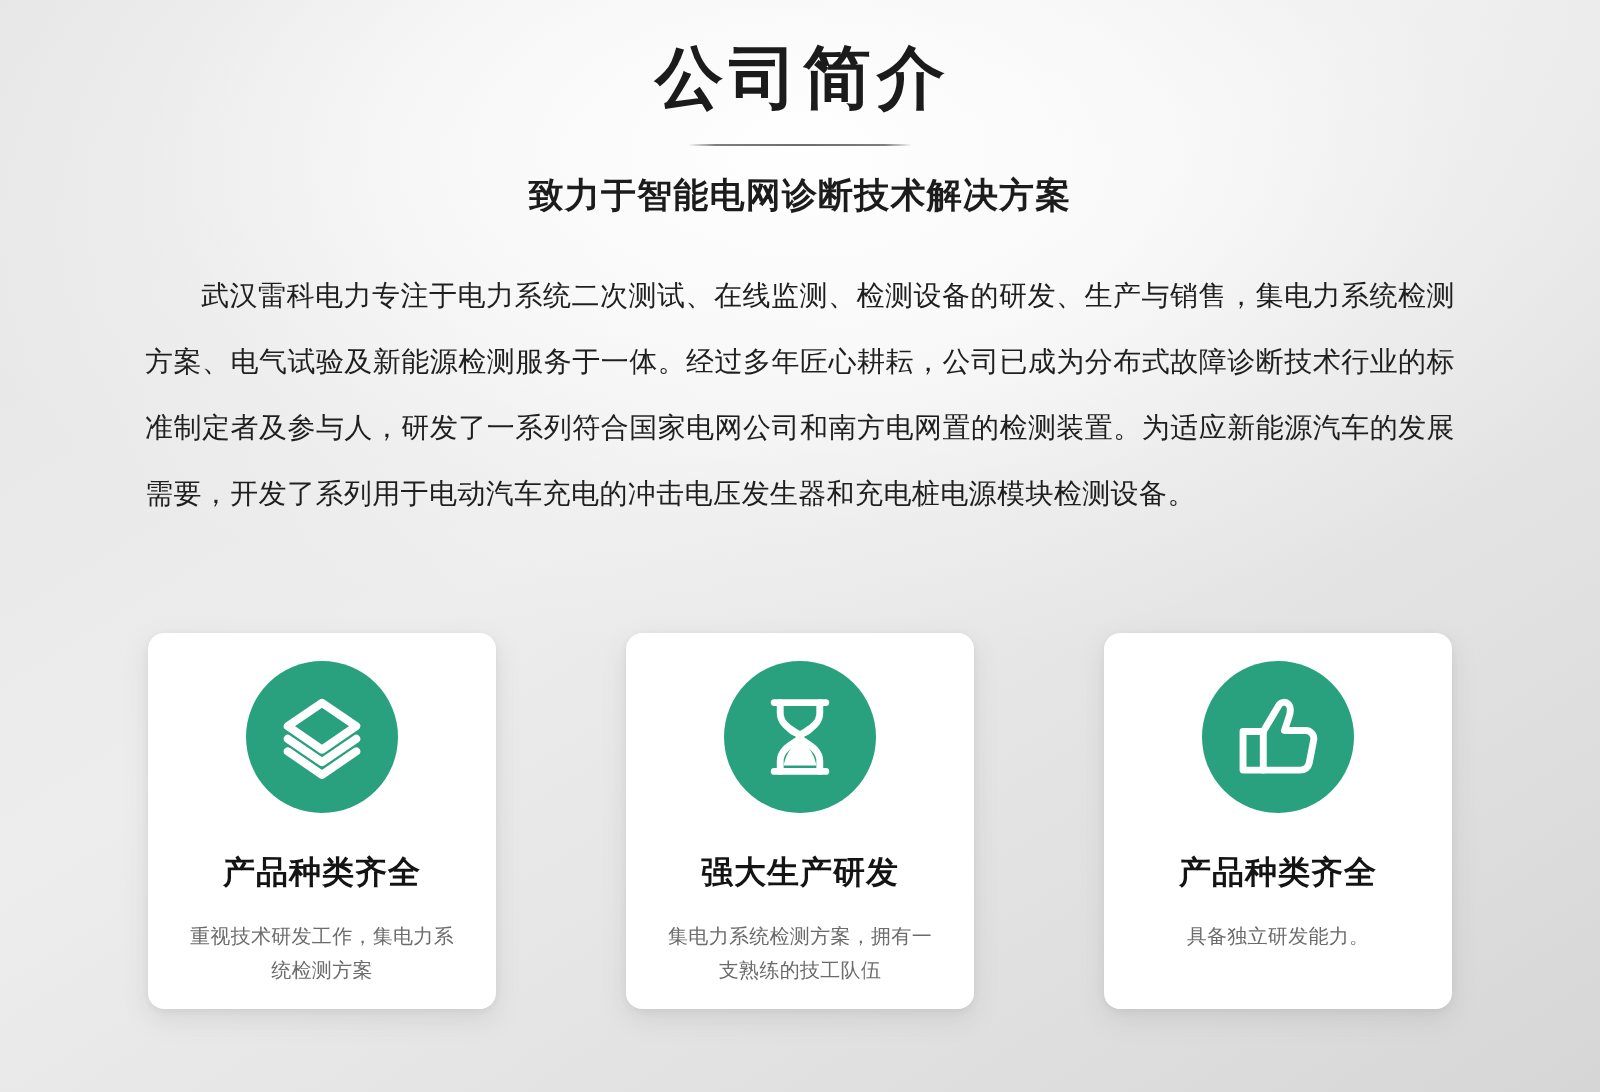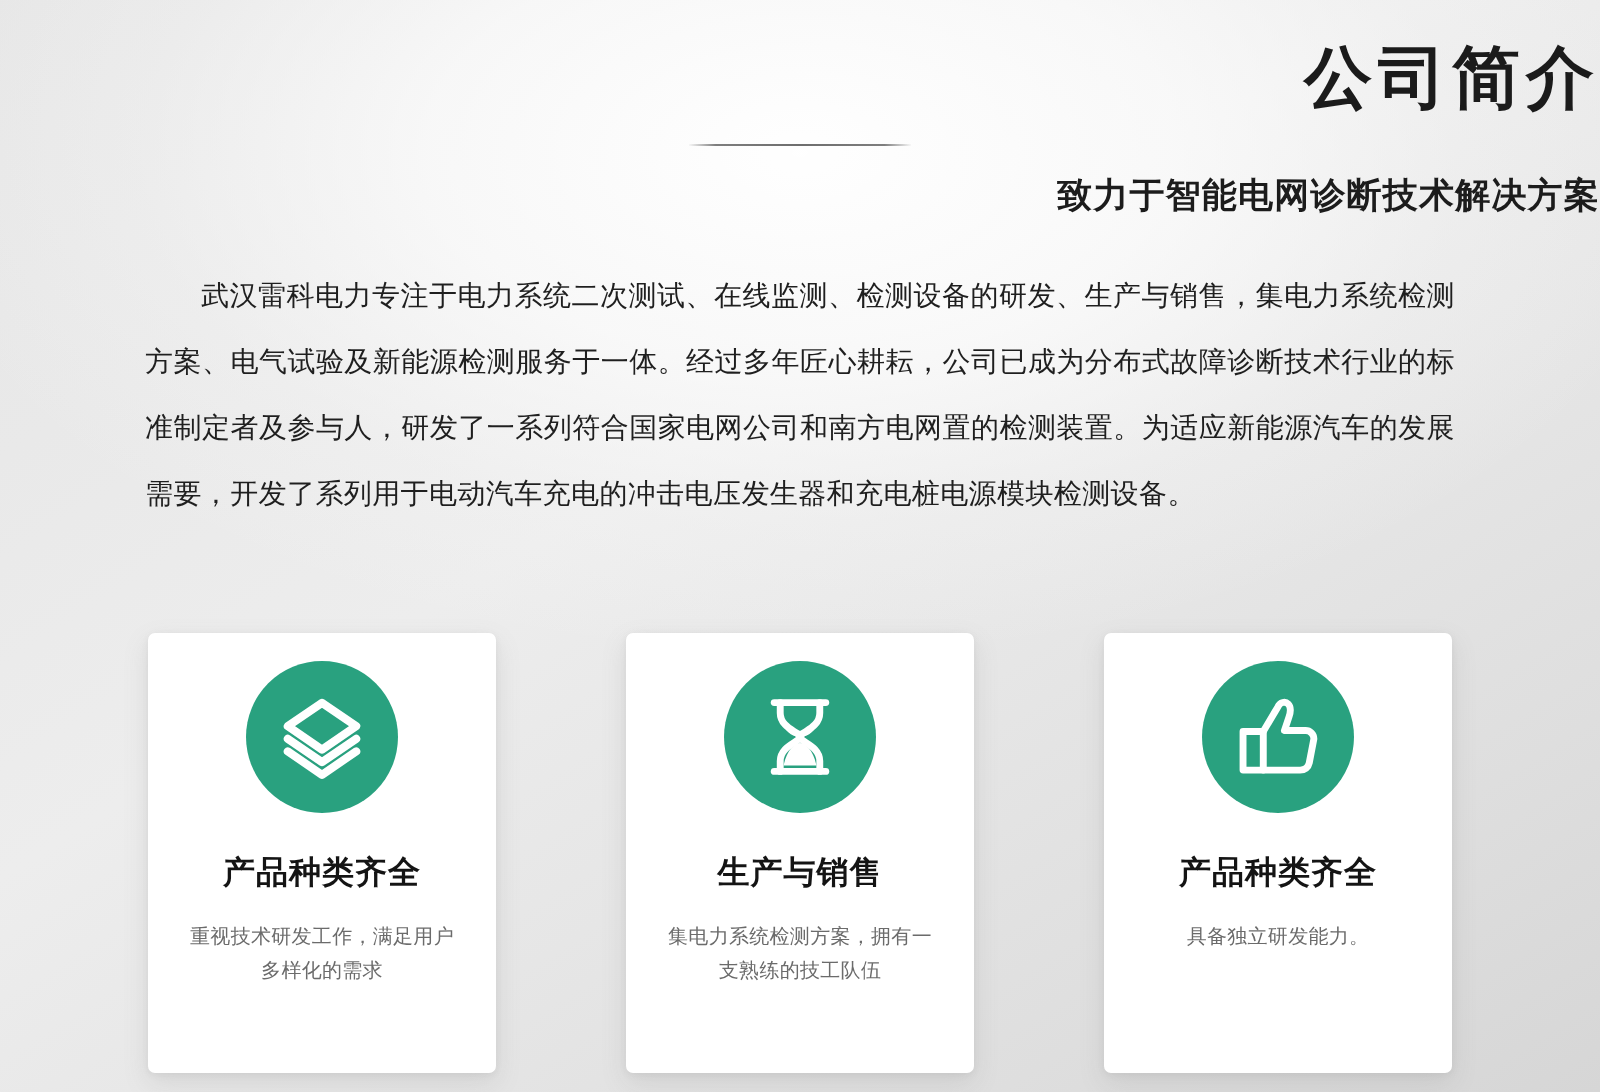--- a/index.html
+++ b/index.html
@@ -21,21 +21,21 @@
     width: 1600px;
     height: 1092px;
     background:
       radial-gradient(ellipse 1100px 620px at 50% 14%, rgba(255,255,255,0.98) 0%, rgba(253,253,253,0.72) 34%, rgba(247,247,247,0.30) 60%, rgba(240,240,240,0.0) 82%),
       linear-gradient(148deg, #e6e6e6 0%, #e9e9e9 22%, #ededed 42%, #e6e6e6 62%, #dedede 82%, #d6d6d6 100%);
     overflow: hidden;
   }
 
   
   #header {
-    text-align: right;
+    text-align: center;
     padding-top: 38px;
   }
 
   #main-title {
     font-size: 68px;
     font-weight: 700;
     color: #1b1b1b;
     letter-spacing: 6px;
     line-height: 1.15;
     text-indent: 6px;
@@ -75,23 +75,23 @@
     left: 0;
     top: 633px;
     width: 1600px;
     display: flex;
     justify-content: center;
     gap: 130px;
   }
 
   .card {
     width: 348px;
-    height: 440px;
+    height: 376px;
     background: #ffffff;
-    border-radius: 7px;
+    border-radius: 16px;
     box-shadow: 0 10px 26px rgba(120,120,120,0.16), 0 2px 6px rgba(120,120,120,0.10);
     display: flex;
     flex-direction: column;
     align-items: center;
     padding-top: 28px;
   }
 
   .card-icon-circle {
     width: 152px;
     height: 152px;
@@ -145,39 +145,39 @@
           <svg width="90" height="90" viewBox="0 0 100 100" aria-hidden="true">
             <g fill="none" stroke="#ffffff" stroke-width="9" stroke-linejoin="round" stroke-linecap="round">
               <path d="M50 12 L88 38 L50 64 L12 38 Z"></path>
               <path d="M12 52 L50 78 L88 52"></path>
               <path d="M12 66 L50 92 L88 66"></path>
             </g>
           </svg>
         </span>
       </div>
       <div class="card-title">产品种类齐全</div>
-      <div class="card-desc">重视技术研发工作，满足用户多样化的需求</div>
+      <div class="card-desc">重视技术研发工作，集电力系统检测方案</div>
     </div>
 
     <div class="card">
       <div class="card-icon-circle">
         <span>
           <svg width="86" height="86" viewBox="0 0 100 100" aria-hidden="true">
             <g fill="none" stroke="#ffffff" stroke-width="8" stroke-linejoin="round" stroke-linecap="round">
               <path d="M20 10 H80"></path>
               <path d="M20 90 H80"></path>
               <path d="M27 10 V22 C27 40 50 44 50 50 C50 56 27 60 27 78 V90"></path>
               <path d="M73 10 V22 C73 40 50 44 50 50 C50 56 73 60 73 78 V90"></path>
             </g>
             <path d="M31 36 C38 45 62 45 69 36 C66 46 56 50 50 50 C44 50 34 46 31 36 Z" fill="#ffffff"></path>
             <path d="M31 83 C34 66 44 57 50 57 C56 57 66 66 69 83 Z" fill="#ffffff"></path>
           </svg>
         </span>
       </div>
-      <div class="card-title">生产与销售</div>
+      <div class="card-title">强大生产研发</div>
       <div class="card-desc">集电力系统检测方案，拥有一支熟练的技工队伍</div>
     </div>
 
     <div class="card">
       <div class="card-icon-circle">
         <span>
           <svg width="92" height="92" viewBox="0 0 100 100" aria-hidden="true">
             <g fill="none" stroke="#ffffff" stroke-width="7.5" stroke-linejoin="round" stroke-linecap="round">
               <path d="M12 44 H34 V86 H12 Z"></path>
               <path d="M34 44 L50 17 C52 12 58 11 61 14 C64 17 64 22 62 28 L57 43 H80 C85 43 89 47 89 52 L84 78 C83 83 79 86 74 86 H34"></path>

